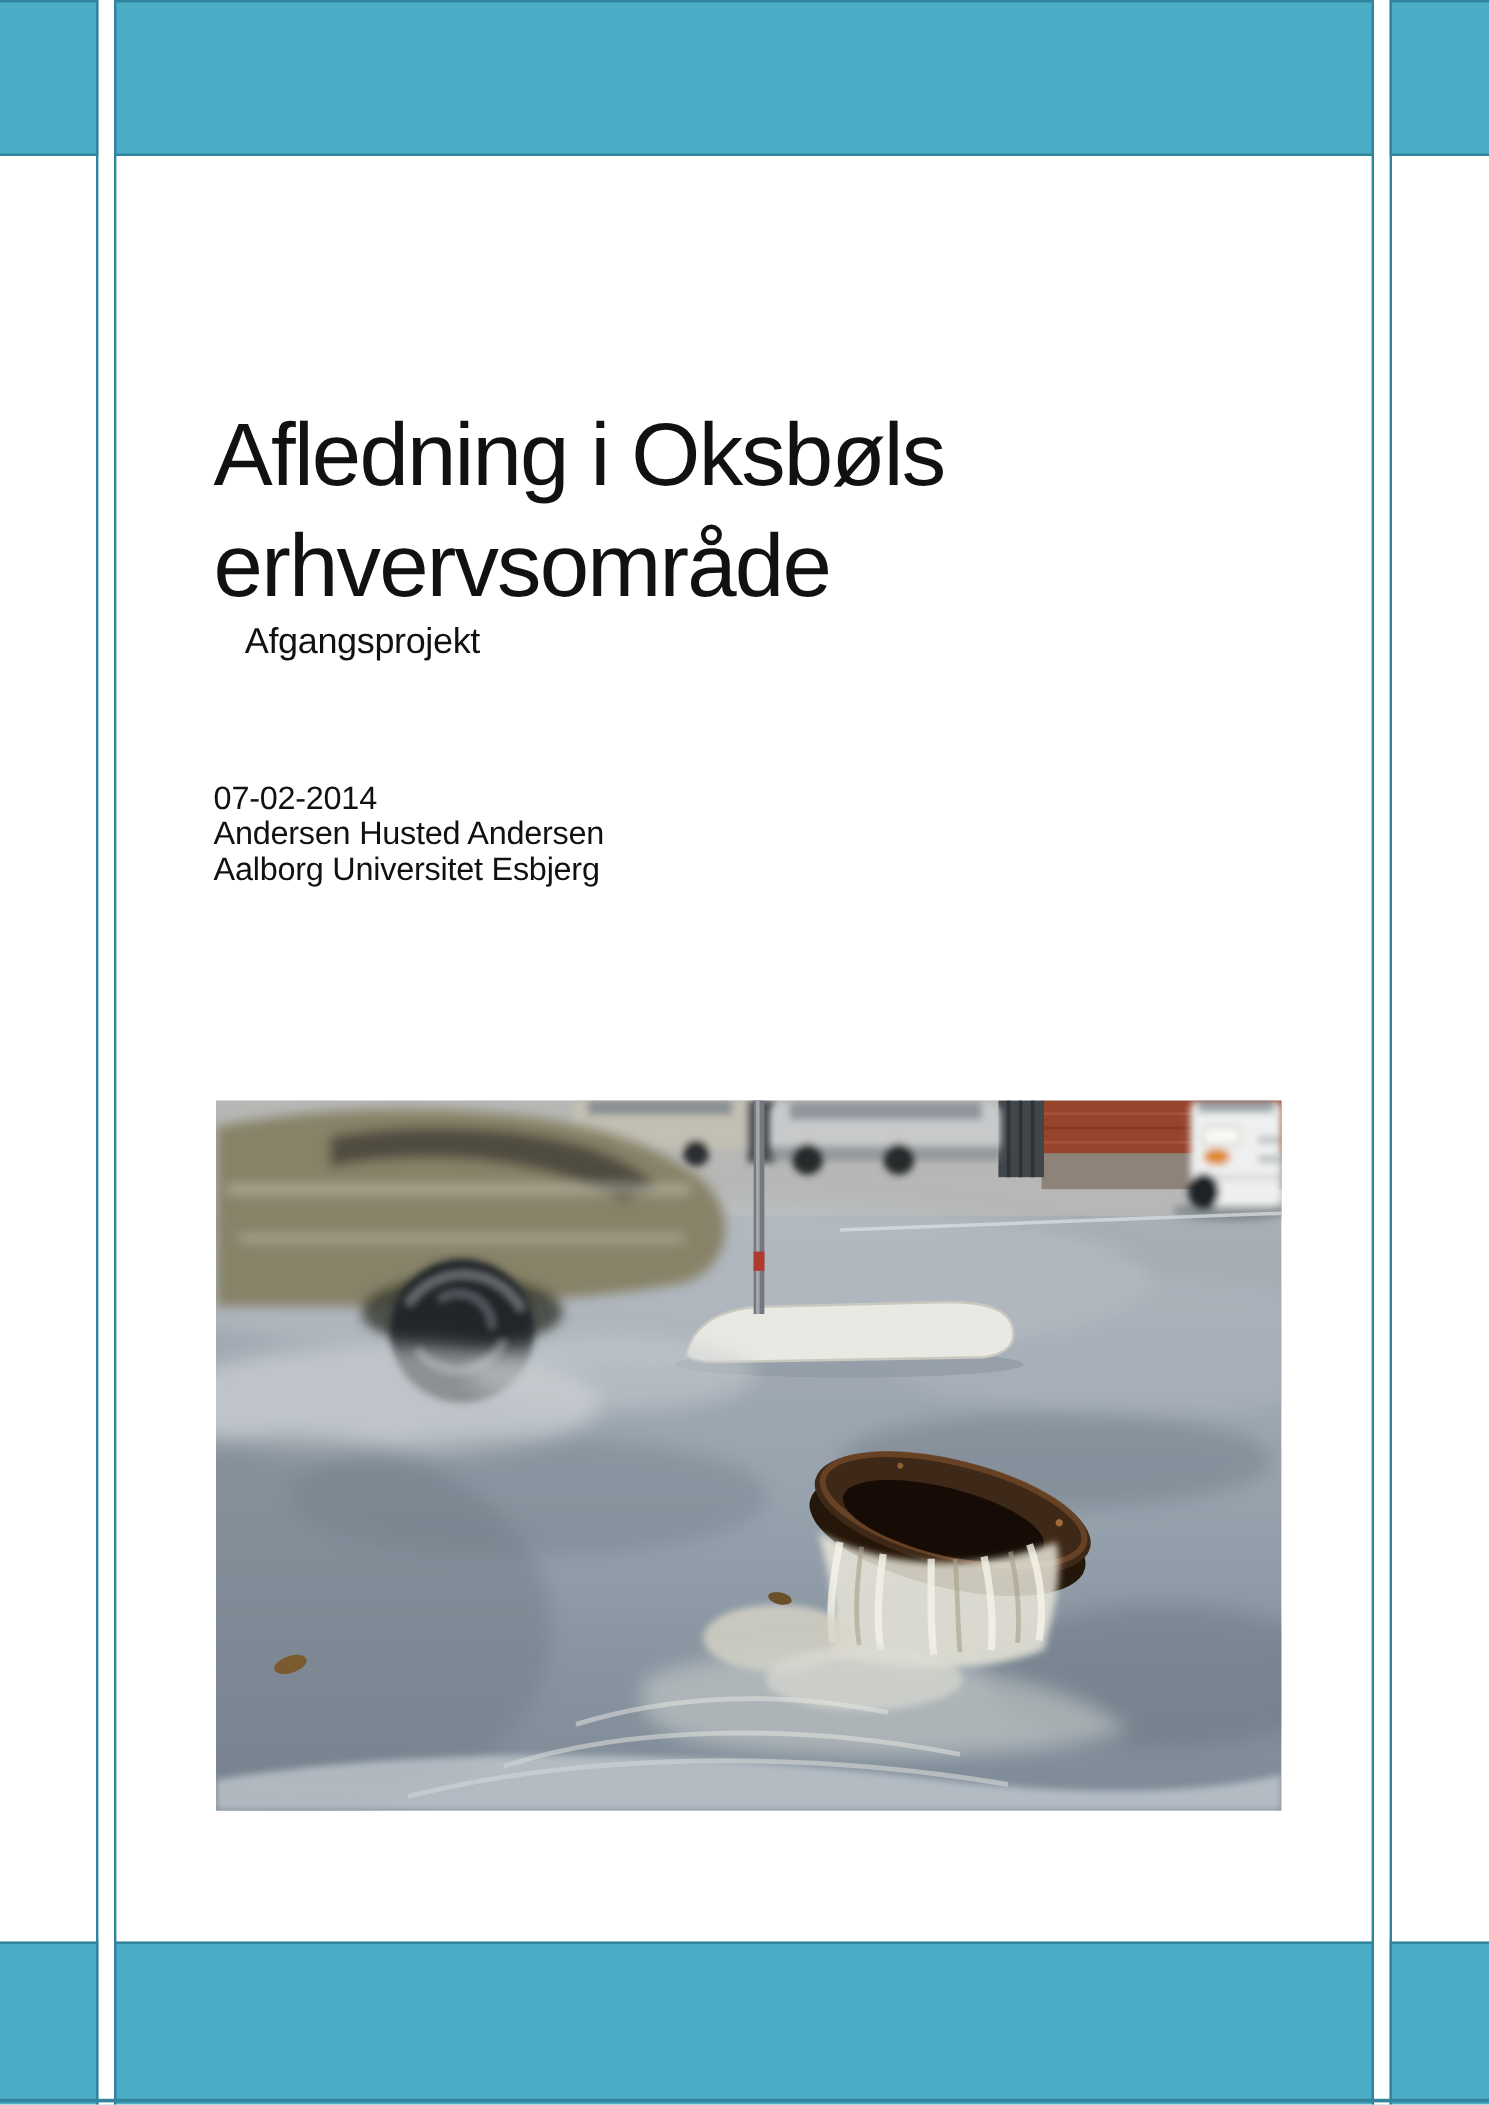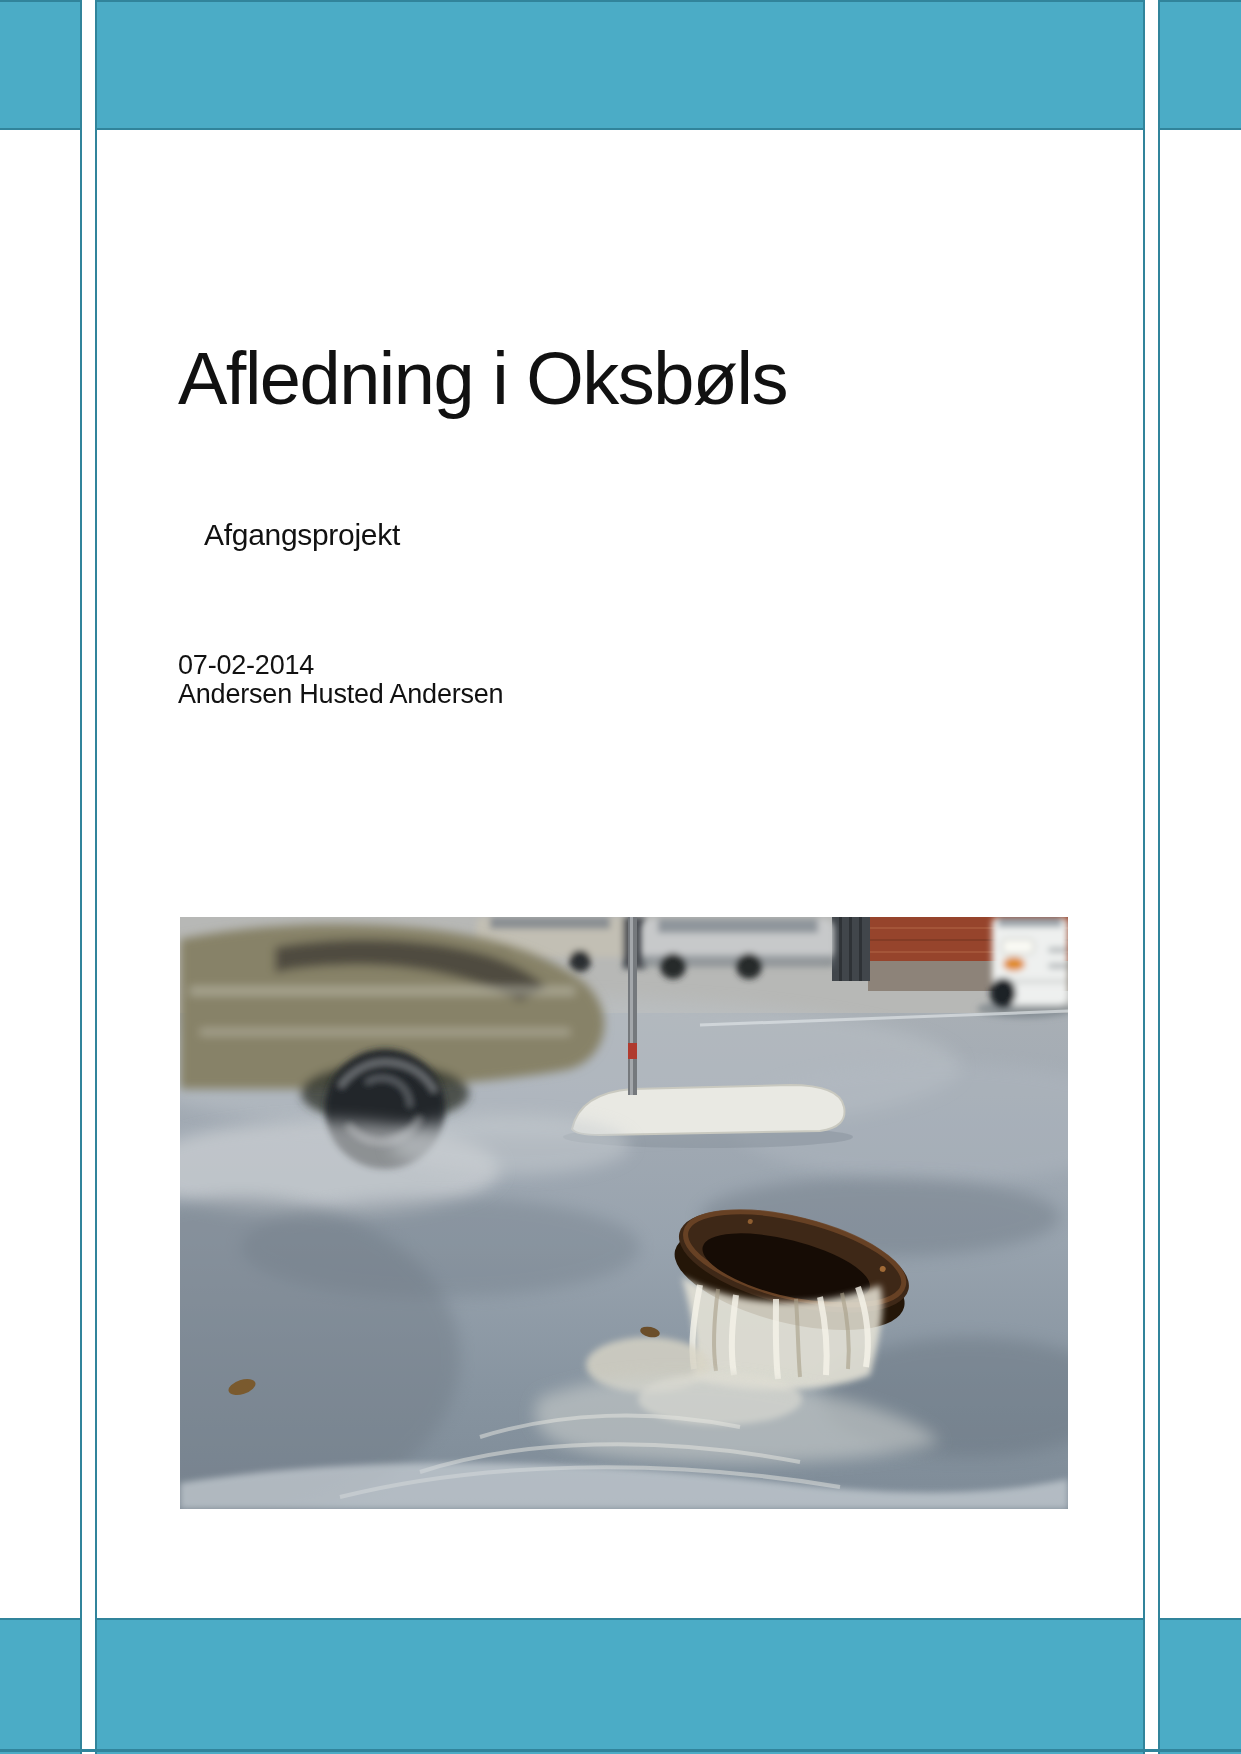--- a/index.html
+++ b/index.html
@@ -61,26 +61,28 @@
   <div class="gutter gutter-left"></div>
   <div class="gutter gutter-right"></div>
   <div class="vrule vrule-1"></div>
   <div class="vrule vrule-2"></div>
   <div class="vrule vrule-3"></div>
   <div class="vrule vrule-4"></div>
   <div class="hrule-bottom"></div>
 
   <h1 class="title" style="margin:0;font-weight:400;">
     <span>Afledning i Oksbøls</span><br>
+    <span>erhvervsområde</span>
   </h1>
   <div class="subtitle">Afgangsprojekt</div>
 
   <div class="meta">
     <div>07-02-2014</div>
     <div>Andersen Husted Andersen</div>
+    <div>Aalborg Universitet Esbjerg</div>
   </div>
 
   <svg class="photo" viewBox="0 0 888 592" xmlns="http://www.w3.org/2000/svg" role="img" aria-label="Flooded street with a dislodged manhole cover gushing water, blurred passing car and parked cars">
     <defs>
       <linearGradient id="road" x1="0" y1="0" x2="0" y2="1">
         <stop offset="0" stop-color="#b0b1af"></stop>
         <stop offset="0.12" stop-color="#aab0b5"></stop>
         <stop offset="0.30" stop-color="#a3abb4"></stop>
         <stop offset="0.55" stop-color="#98a3ae"></stop>
         <stop offset="0.80" stop-color="#8794a0"></stop>

